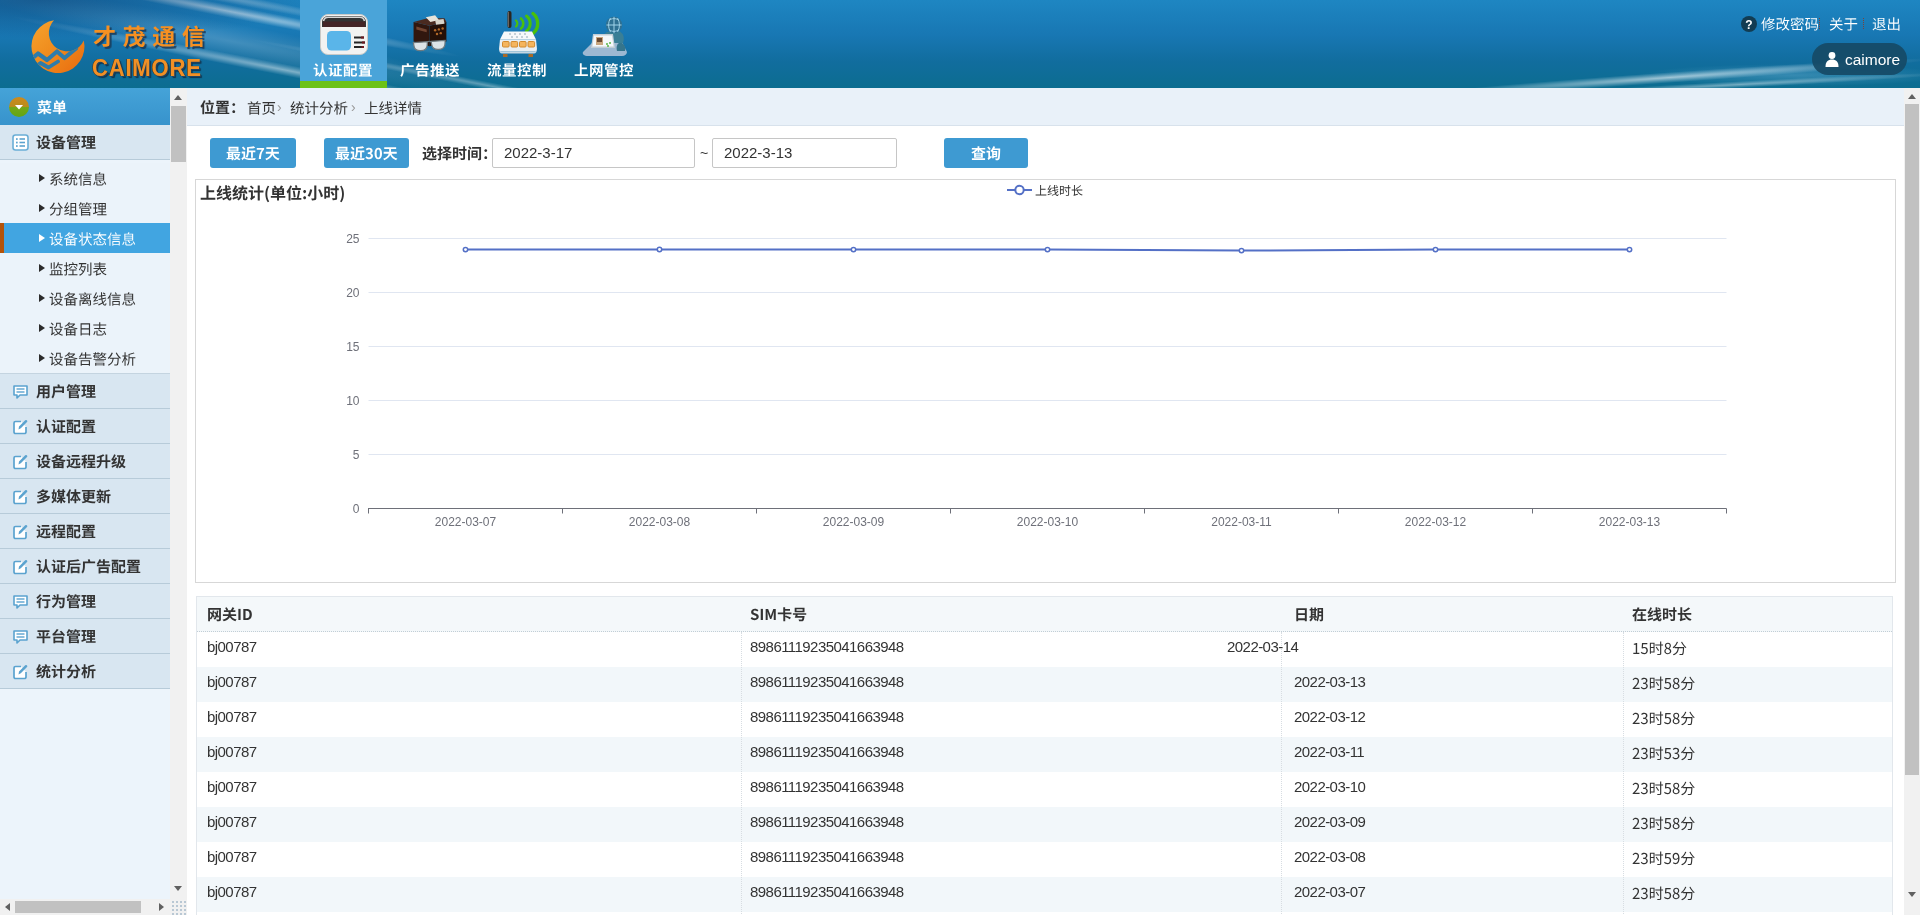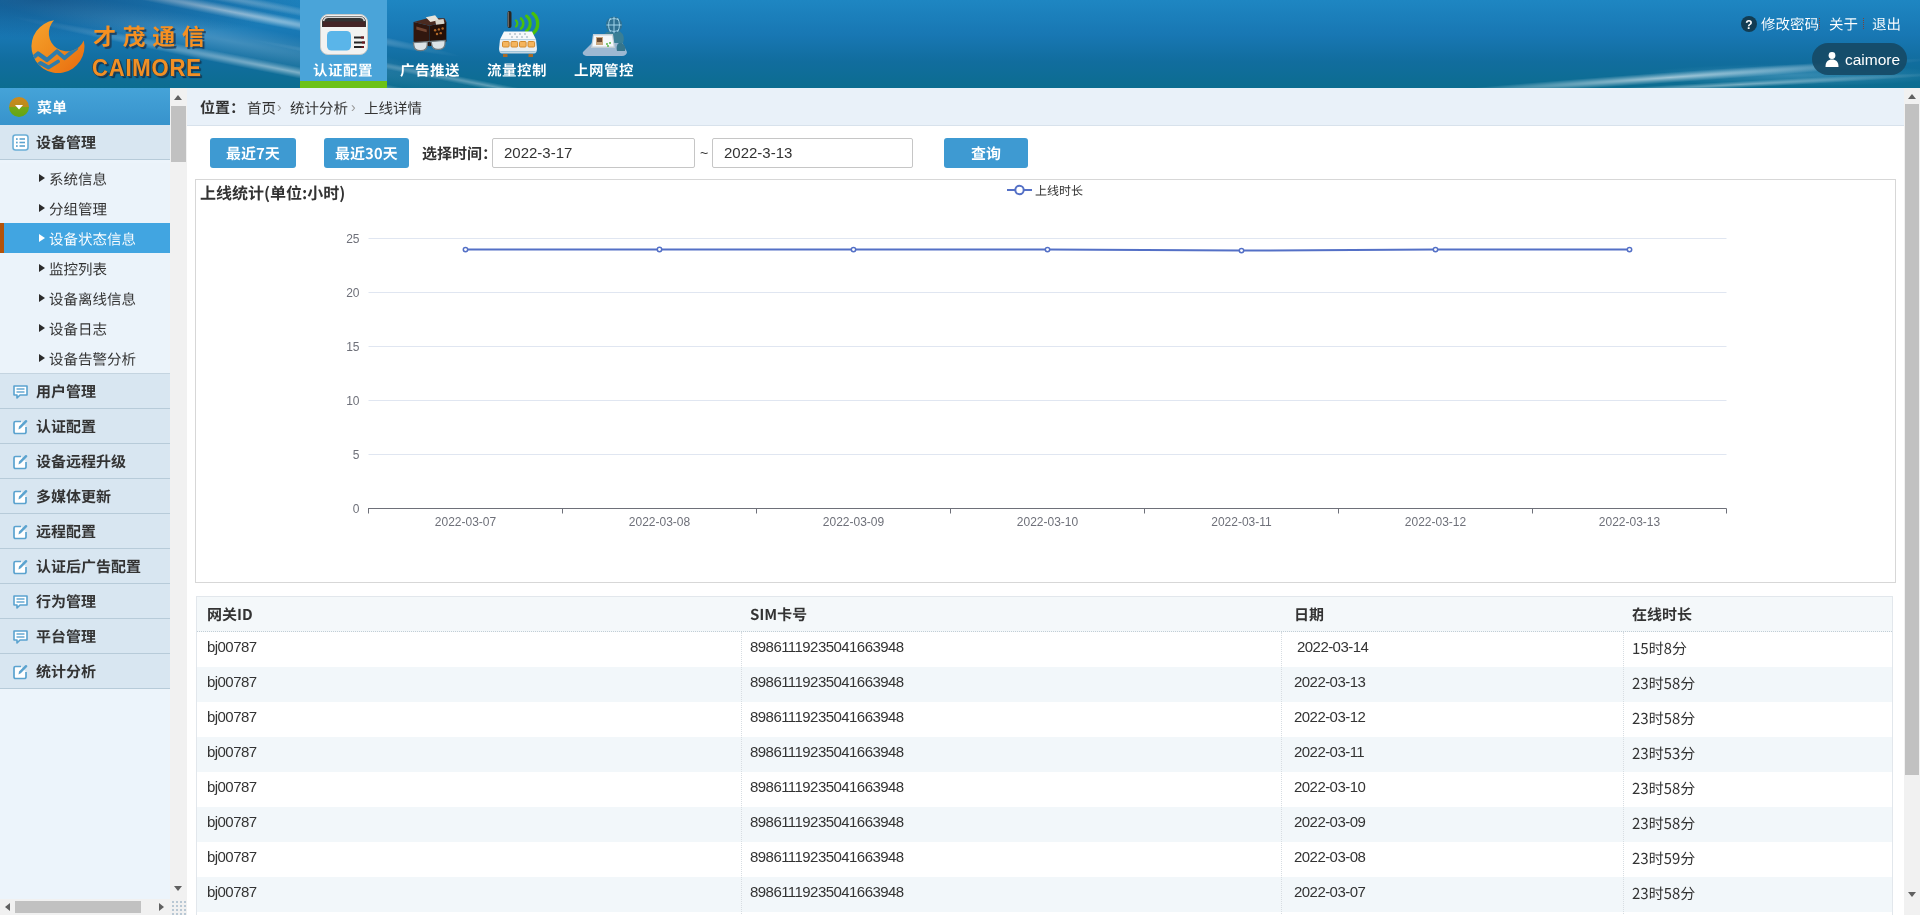--- a/index.html
+++ b/index.html
@@ -691,21 +691,21 @@
     <g transform="translate(0,15.00) scale(0.015000,-0.015000)" fill="#333">
       <use href="#q89" x="0"></use>
       <use href="#q90" x="1000"></use>
       <use href="#q91" x="2000"></use>
       <use href="#q92" x="3000"></use>
       <use href="#q76" x="4000"></use>
     </g>
   </svg>
 <div class="inp" style="left:492px;top:138px;width:203px">2022-3-17</div>
 <div class="abs" style="left:700px;top:145px;font-size:14px;color:#333">~</div>
-<div class="inp" style="left:712px;top:138px;width:201px">2022-3-13</div>
+<div class="inp" style="left:712px;top:138px;width:185px">2022-3-13</div>
 <div class="btn" style="left:944px;top:138px;width:84px"></div>
 <svg style="position:absolute;left:971.0px;top:144.0px;overflow:visible" width="30" height="21">
     <g transform="translate(0,15.00) scale(0.015000,-0.015000)" fill="#fff">
       <use href="#q93" x="0"></use>
       <use href="#q94" x="1000"></use>
     </g>
   </svg>
 <div id="chartbox"></div>
 <svg style="position:absolute;left:200.0px;top:183.0px;overflow:visible" width="145" height="22">
     <g transform="translate(0,16.00) scale(0.016000,-0.016000)" fill="#333">
@@ -811,21 +811,21 @@
 <svg style="position:absolute;left:1632.0px;top:605.0px;overflow:visible" width="60" height="21">
     <g transform="translate(0,15.00) scale(0.015000,-0.015000)" fill="#333">
       <use href="#q111" x="0"></use>
       <use href="#q95" x="1000"></use>
       <use href="#q91" x="2000"></use>
       <use href="#q112" x="3000"></use>
     </g>
   </svg>
 <div class="abs" style="left:207px;top:638px;font-size:15px;letter-spacing:-.55px;color:#333">bj00787</div>
 <div class="abs" style="left:750px;top:638px;font-size:15px;letter-spacing:-.55px;color:#333">89861119235041663948</div>
-<div class="abs" style="left:1297px;top:638px;font-size:15px;letter-spacing:-.55px;color:#333">2022-03-14</div>
+<div class="abs" style="left:1227px;top:638px;font-size:15px;letter-spacing:-.55px;color:#333">2022-03-14</div>
 <svg style="position:absolute;left:1632.0px;top:639.0px;overflow:visible" width="55" height="21">
     <g transform="translate(0,15.00) scale(0.015000,-0.015000)" fill="#333">
       <use href="#q113" x="0"></use>
       <use href="#q114" x="555"></use>
       <use href="#q100" x="1110"></use>
       <use href="#q115" x="2110"></use>
       <use href="#q36" x="2665"></use>
     </g>
   </svg>
 <div class="abs" style="left:207px;top:673px;font-size:15px;letter-spacing:-.55px;color:#333">bj00787</div>

